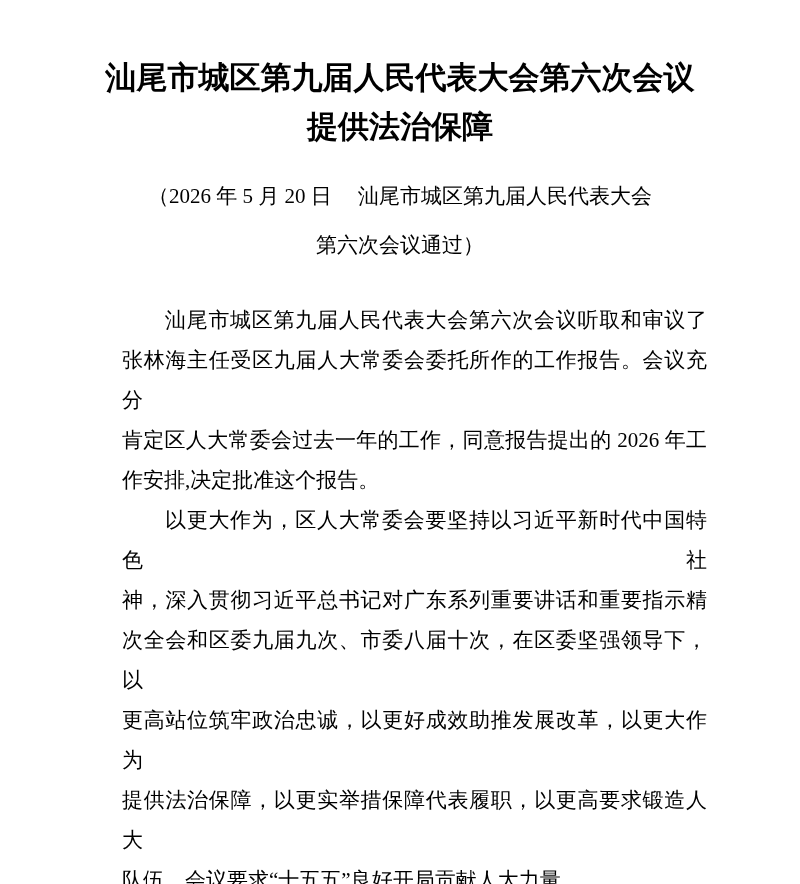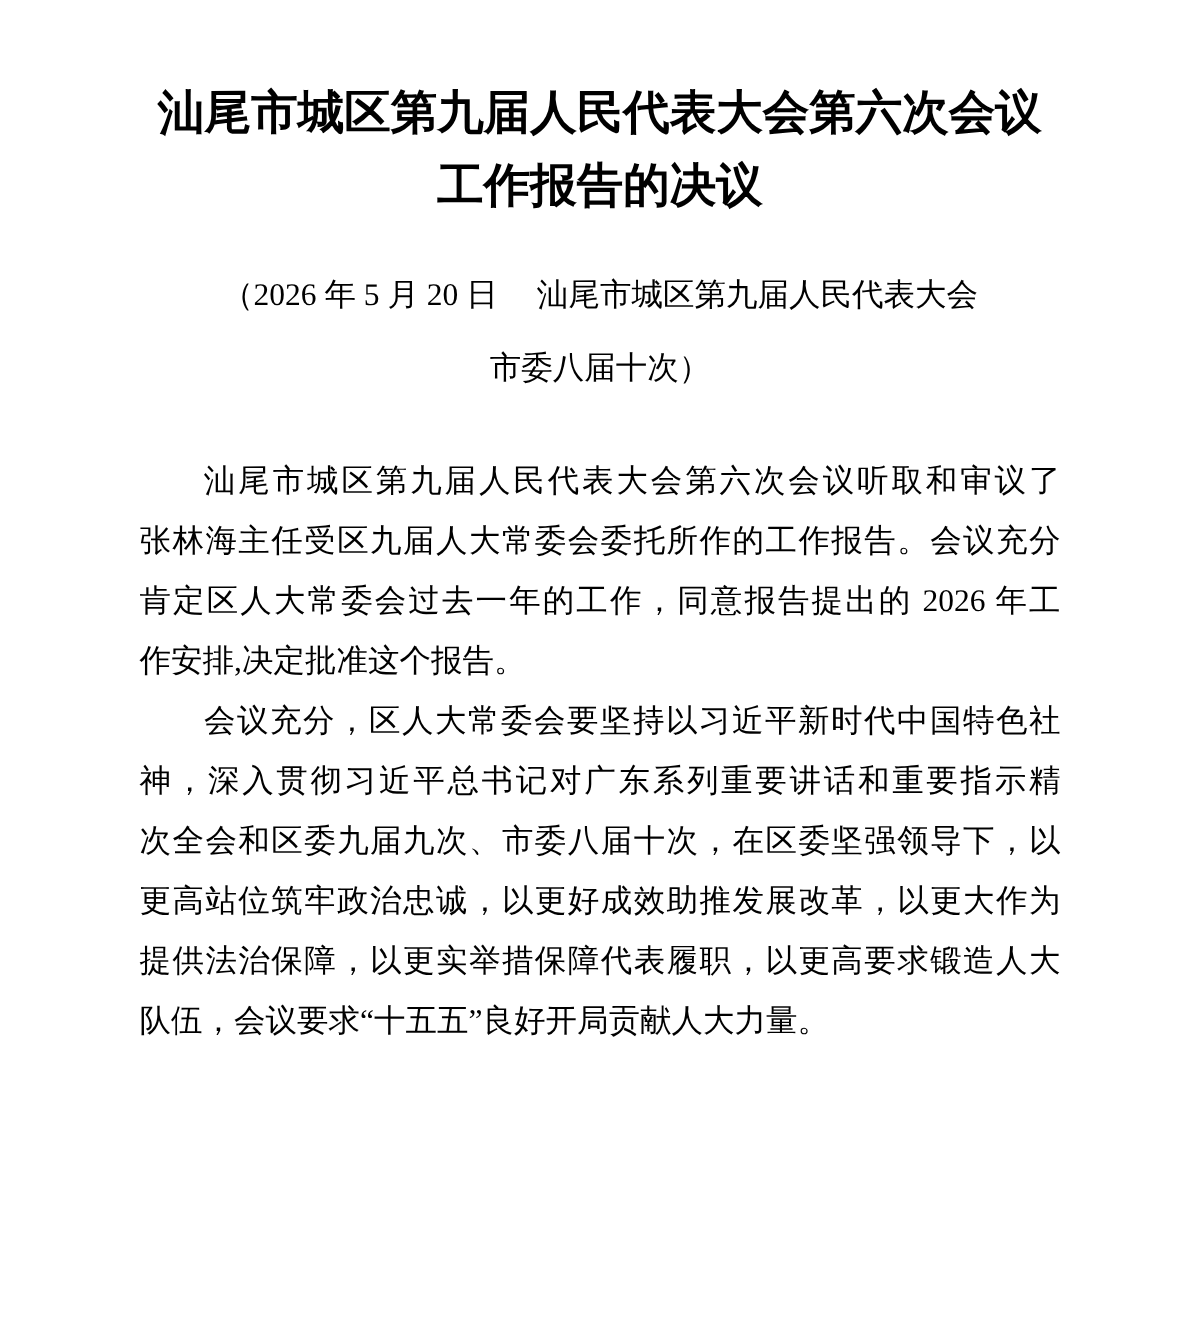--- a/index.html
+++ b/index.html
@@ -26,21 +26,21 @@
     top: 0;
     width: 614px;
   }
   .title {
     margin: 0;
     padding-top: 53px;
     text-align: center;
     font-size: 31px;
     font-weight: 700;
     line-height: 49px;
-    font-family: Liberation Mono, monospace;
+    font-family: Liberation Sans, sans-serif;
   }
   .title-line {
     white-space: nowrap;
   }
   .date-block {
     margin-top: 21px;
     text-align: center;
     font-size: 21px;
     line-height: 49px;
     font-weight: 400;
@@ -52,56 +52,57 @@
   }
   .para {
     margin: 0;
     padding: 0;
   }
   .bline {
     line-height: 40px;
     text-align: justify;
     text-align-last: justify;
     text-justify: distribute;
+    margin-left: 29px;
   }
   .bline.first {
     text-indent: 43px;
   }
   .bline.end {
     text-align: right;
     text-align-last: left;
   }
 </style>
 </head>
 <body>
 
 <div class="page">
   <div class="content">
 
     <h1 class="title">
       <div class="title-line">汕尾市城区第九届人民代表大会第六次会议</div>
-      <div class="title-line">工作报告的决议</div>
+      <div class="title-line">提供法治保障</div>
     </h1>
 
     <div class="date-block">
       <div>（2026 年 5 月 20 日　 汕尾市城区第九届人民代表大会</div>
-      <div>市委八届十次）</div>
+      <div>第六次会议通过）</div>
     </div>
 
     <div class="body-block">
 
       <div class="para">
         <div class="bline first">汕尾市城区第九届人民代表大会第六次会议听取和审议了</div>
         <div class="bline">张林海主任受区九届人大常委会委托所作的工作报告。会议充分</div>
         <div class="bline">肯定区人大常委会过去一年的工作，同意报告提出的 2026 年工</div>
         <div class="bline end">作安排,决定批准这个报告。</div>
       </div>
 
       <div class="para">
-        <div class="bline first">会议充分，区人大常委会要坚持以习近平新时代中国特色社</div>
+        <div class="bline first">以更大作为，区人大常委会要坚持以习近平新时代中国特色社</div>
         <div class="bline">神，深入贯彻习近平总书记对广东系列重要讲话和重要指示精</div>
         <div class="bline">次全会和区委九届九次、市委八届十次，在区委坚强领导下，以</div>
         <div class="bline">更高站位筑牢政治忠诚，以更好成效助推发展改革，以更大作为</div>
         <div class="bline">提供法治保障，以更实举措保障代表履职，以更高要求锻造人大</div>
         <div class="bline end">队伍，会议要求“十五五”良好开局贡献人大力量。</div>
       </div>
 
     </div>
   </div>
 </div>

